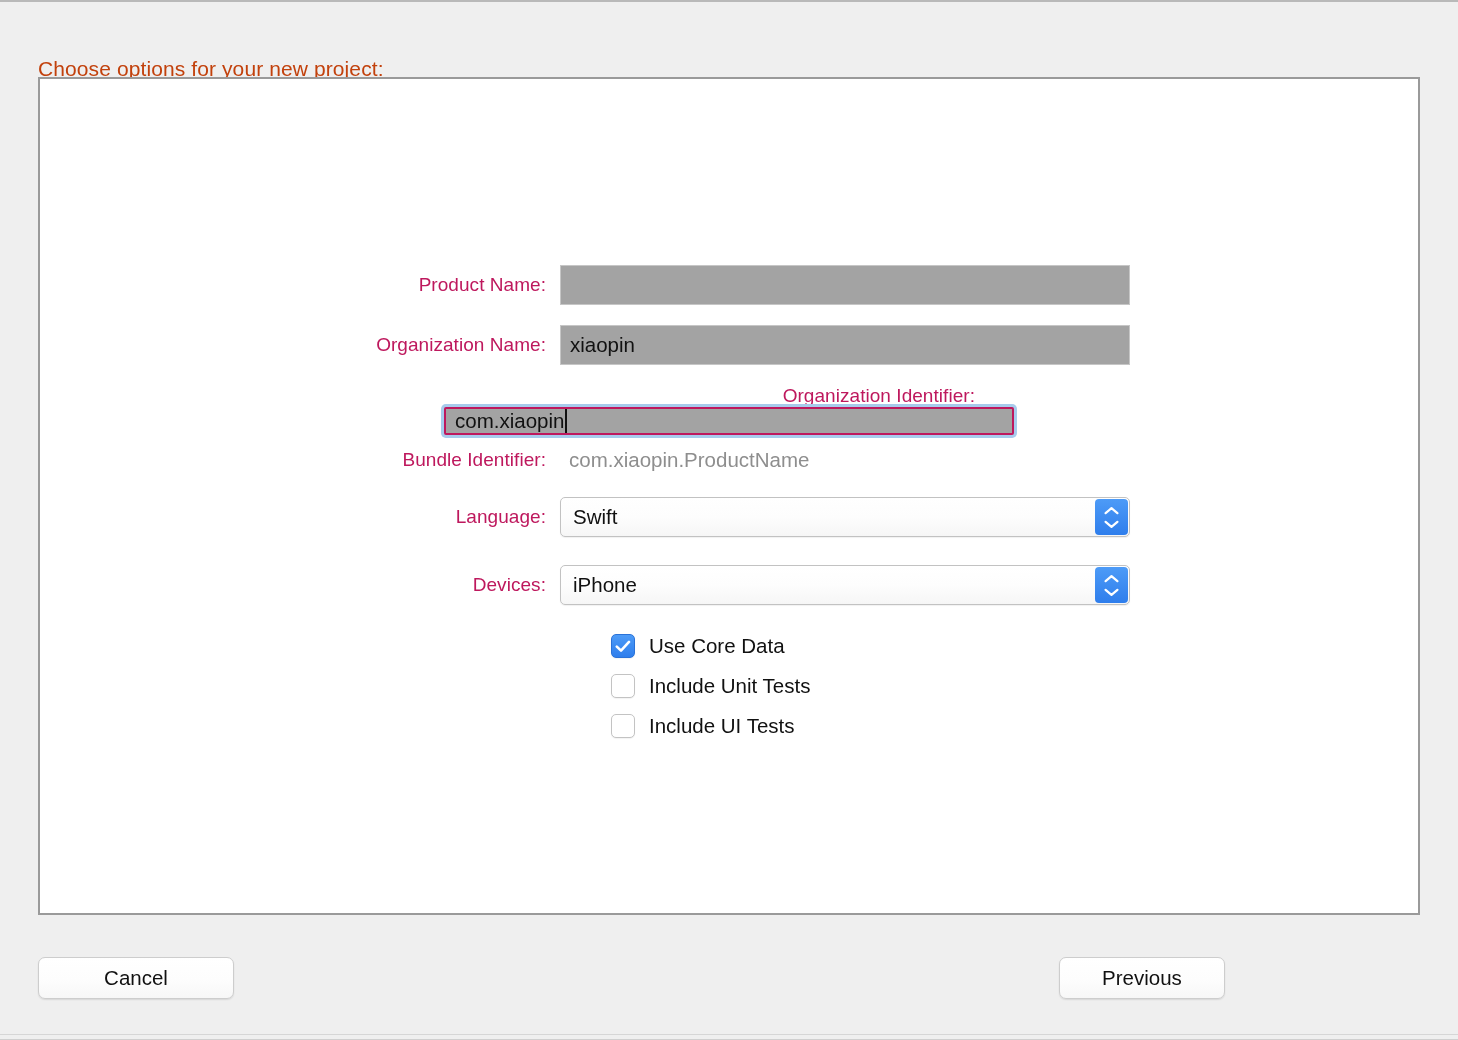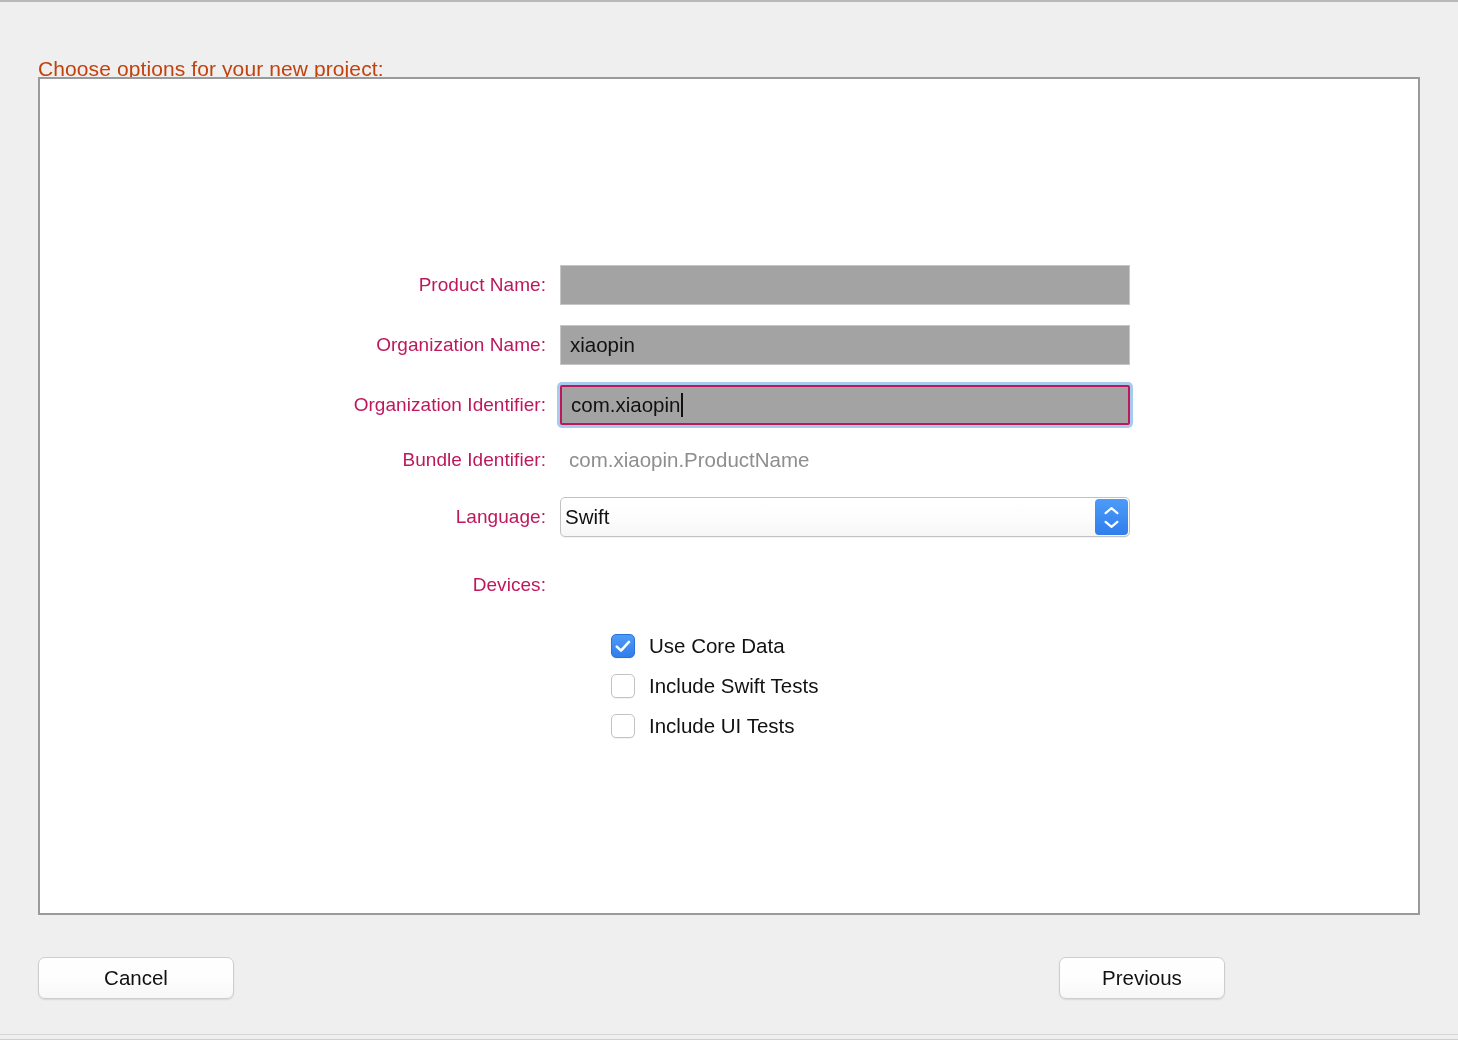--- a/index.html
+++ b/index.html
@@ -108,21 +108,21 @@
   .popup {
     width: 570px;
     height: 40px;
     box-sizing: border-box;
     position: relative;
     background: linear-gradient(to bottom, #ffffff 0%, #fdfdfd 50%, #f6f6f6 100%);
     border: 1px solid #c2c2c2;
     border-radius: 5px;
     display: flex;
     align-items: center;
-    padding-left: 4px;
+    padding-left: 12px;
     font-size: 20.5px;
     color: #111111;
     box-shadow: 0 1px 1px rgba(0,0,0,0.06);
   }
   .popup-stepper {
     position: absolute;
     right: 1px;
     top: 1px;
     bottom: 1px;
     width: 33px;
@@ -229,21 +229,21 @@
         </div>
       </div>
 
       <div class="row" style="top:246px;">
         <div class="row-label">Organization Name:</div>
         <div class="textfield">
           <span>xiaopin</span>
         </div>
       </div>
 
-      <div class="row" style="top:306px;">
+      <div class="row" style="top:306px;flex-direction:column;">
         <div class="row-label">Organization Identifier:</div>
         <div class="textfield focused">
           <span>com.xiaopin</span>
             <span class="caret"></span>
         </div>
       </div>
 
       <div class="row" style="top:361px;">
         <div class="row-label">Bundle Identifier:</div>
         <div class="static-value">com.xiaopin.ProductName</div>
@@ -259,34 +259,45 @@
             </svg>
             <svg width="15" height="9" viewBox="0 0 15 9" aria-hidden="true">
               <path d="M1.6 2.8 L7.5 7.8 L13.4 2.8" fill="none" stroke="#ffffff" stroke-width="2.2" stroke-linecap="round" stroke-linejoin="round"></path>
             </svg>
           </span>
         </div>
       </div>
 
       <div class="row" style="top:486px;">
         <div class="row-label">Devices:</div>
+        <div class="popup">
+          <span>iPhone</span>
+          <span class="popup-stepper">
+            <svg width="15" height="9" viewBox="0 0 15 9" aria-hidden="true">
+              <path d="M1.6 6.2 L7.5 1.2 L13.4 6.2" fill="none" stroke="#ffffff" stroke-width="2.2" stroke-linecap="round" stroke-linejoin="round"></path>
+            </svg>
+            <svg width="15" height="9" viewBox="0 0 15 9" aria-hidden="true">
+              <path d="M1.6 2.8 L7.5 7.8 L13.4 2.8" fill="none" stroke="#ffffff" stroke-width="2.2" stroke-linecap="round" stroke-linejoin="round"></path>
+            </svg>
+          </span>
+        </div>
       </div>
 
       <div class="checkrow" style="top:551px;">
         <span class="checkbox checked">
           <svg width="16" height="13" viewBox="0 0 16 13" aria-hidden="true">
             <path d="M1.8 6.6 L6.0 10.6 L14.0 1.9" fill="none" stroke="#ffffff" stroke-width="2.6" stroke-linecap="round" stroke-linejoin="round"></path>
           </svg>
         </span>
         <span class="check-label">Use Core Data</span>
       </div>
 
       <div class="checkrow" style="top:591px;">
         <span class="checkbox"></span>
-        <span class="check-label">Include Swift Tests</span>
+        <span class="check-label">Include Unit Tests</span>
       </div>
 
       <div class="checkrow" style="top:631px;">
         <span class="checkbox"></span>
         <span class="check-label">Include UI Tests</span>
       </div>
 
     </div>
   </div>
 

